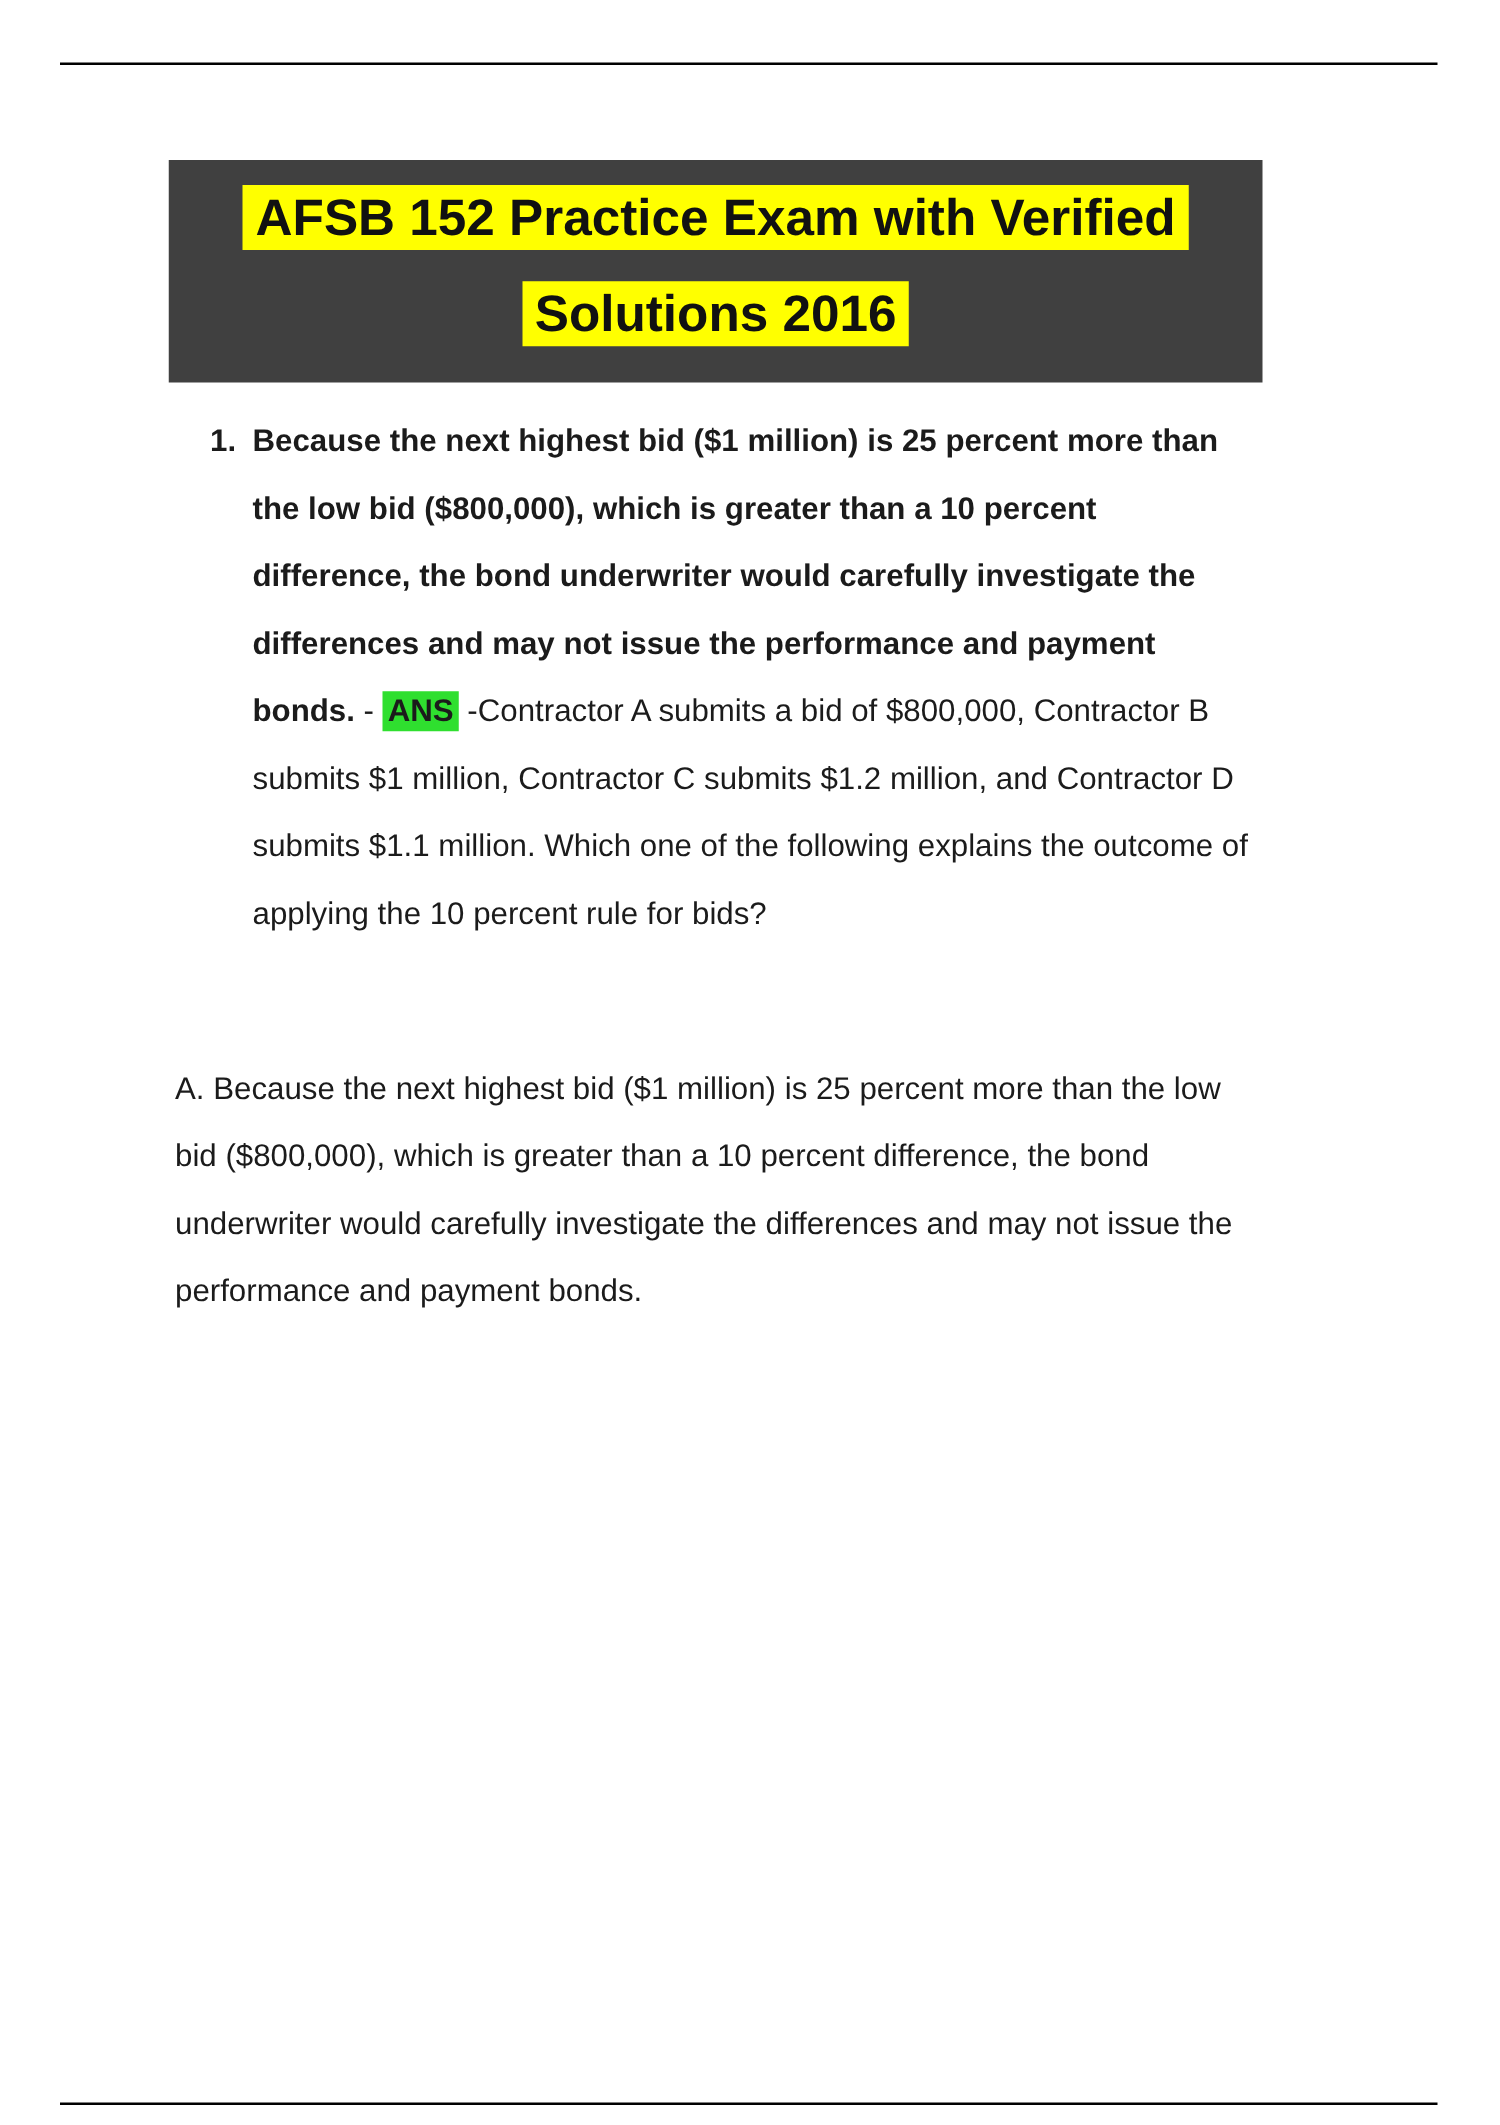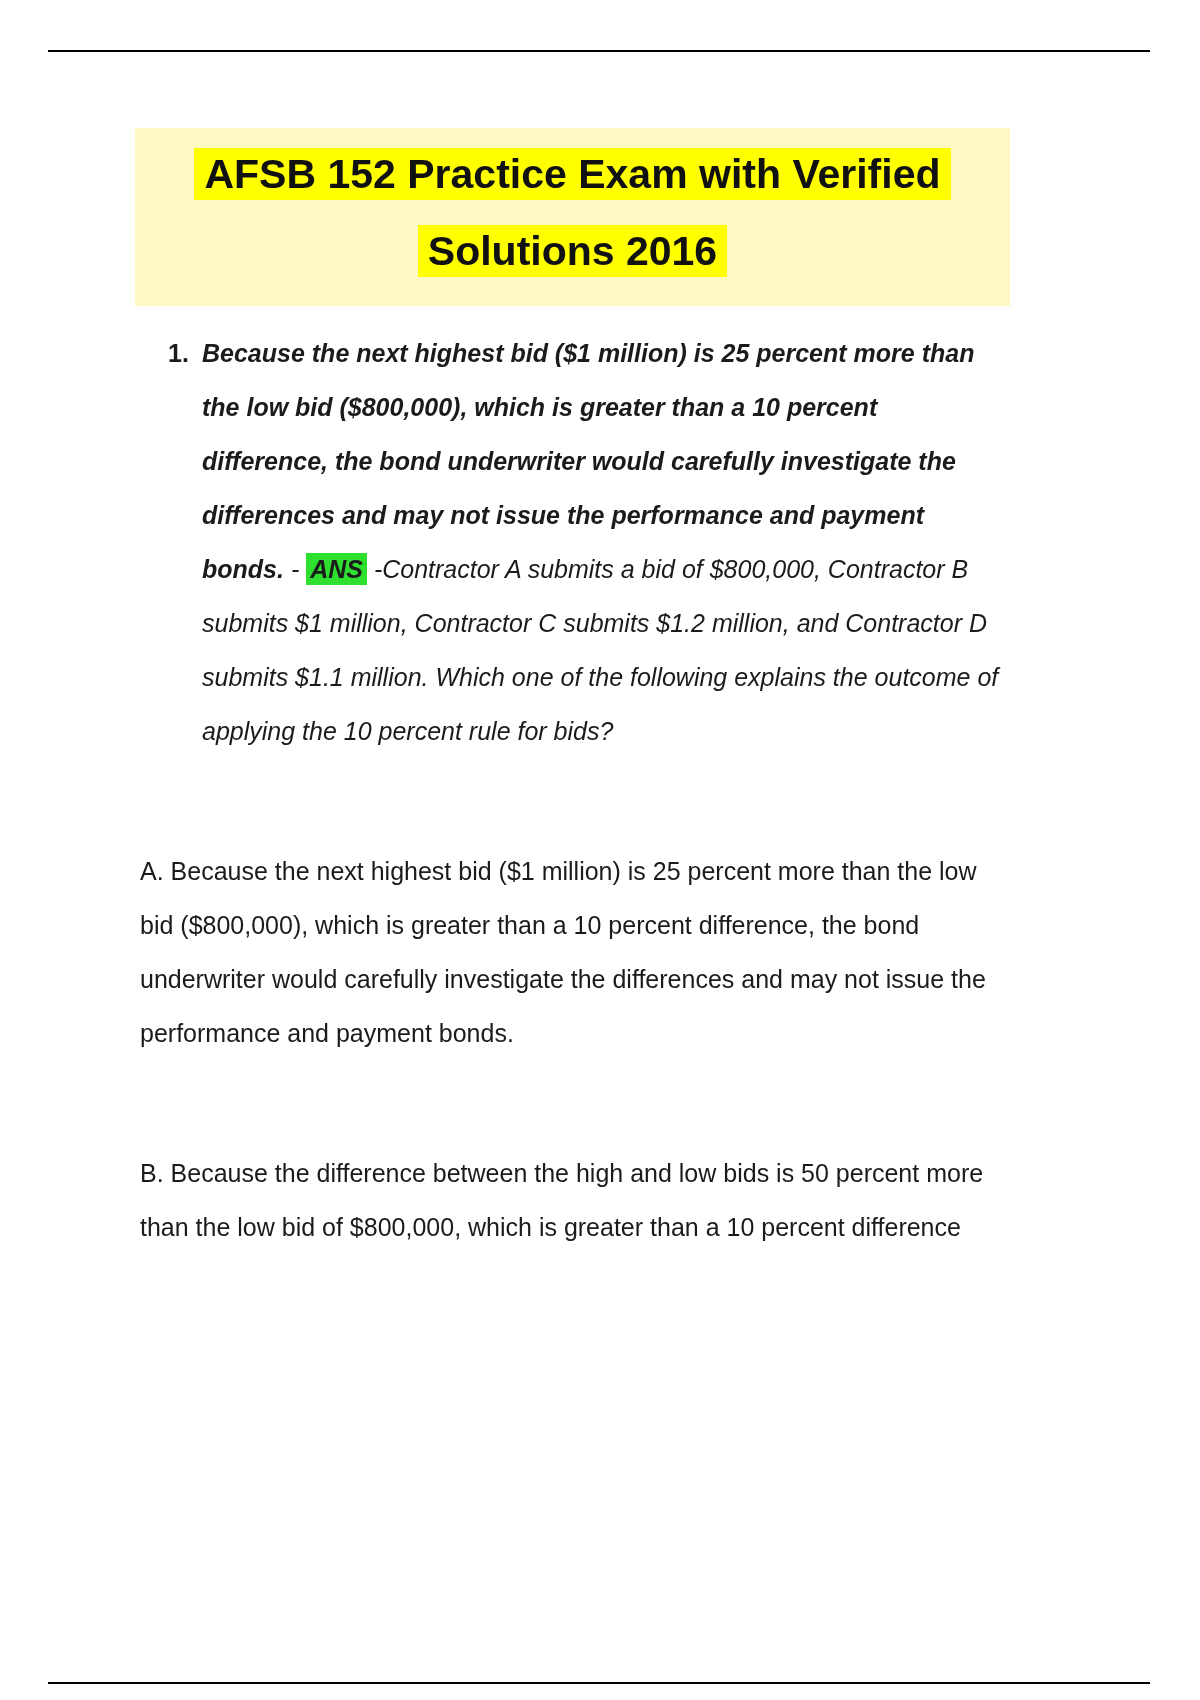--- a/index.html
+++ b/index.html
@@ -23,21 +23,21 @@
     background: #000000;
   }
   .top-rule { top: 50px; }
   .bottom-rule { top: 1682px; }
 
   .title-block {
     position: absolute;
     top: 128px;
     left: 135px;
     width: 875px;
-    background: #fef9c3;
+    background: #404040;
     padding: 8px 0 16px 0;
     text-align: center;
   }
   .title-line {
     font-size: 41px;
     font-weight: bold;
     line-height: 77px;
     color: #111111;
   }
   .hl-yellow {
@@ -57,21 +57,21 @@
   .question {
     display: flex;
     align-items: flex-start;
     padding-left: 28px;
   }
   .q-num {
     font-weight: bold;
     width: 34px;
     flex: none;
   }
-  .q-text { flex: 1; font-style: italic; }
+  .q-text { flex: 1; }
 
   .bold { font-weight: bold; }
 
   .hl-green {
     background: var(--ans-hl, #2fdf2f);
     padding: 2px 4px;
     font-weight: bold;
   }
 
   .option {
@@ -97,19 +97,18 @@
 
   <div class="content">
 
     <div class="question">
       <span class="q-num">1.</span>
       <p class="q-text"><span class="bold">Because the next highest bid ($1 million) is 25 percent more than the low bid ($800,000), which is greater than a 10 percent difference, the bond underwriter would carefully investigate the differences and may not issue the performance and payment bonds.</span><span> - </span><span class="hl-green">ANS</span><span> -Contractor A submits a bid of $800,000, Contractor B submits $1 million, Contractor C submits $1.2 million, and Contractor D submits $1.1 million. Which one of the following explains the outcome of applying the 10 percent rule for bids?</span></p>
     </div>
 
     <p class="option">A. Because the next highest bid ($1 million) is 25 percent more than the low bid ($800,000), which is greater than a 10 percent difference, the bond underwriter would carefully investigate the differences and may not issue the performance and payment bonds.</p>
 
-    <p class="option">B. Because the difference between the high and low bids is 50 percent more than the low bid of $800,000, which is greater than a 10 percent difference</p>
 
   </div>
 
   <div class="rule bottom-rule"></div>
 
 </div>
 
 </body></html>

